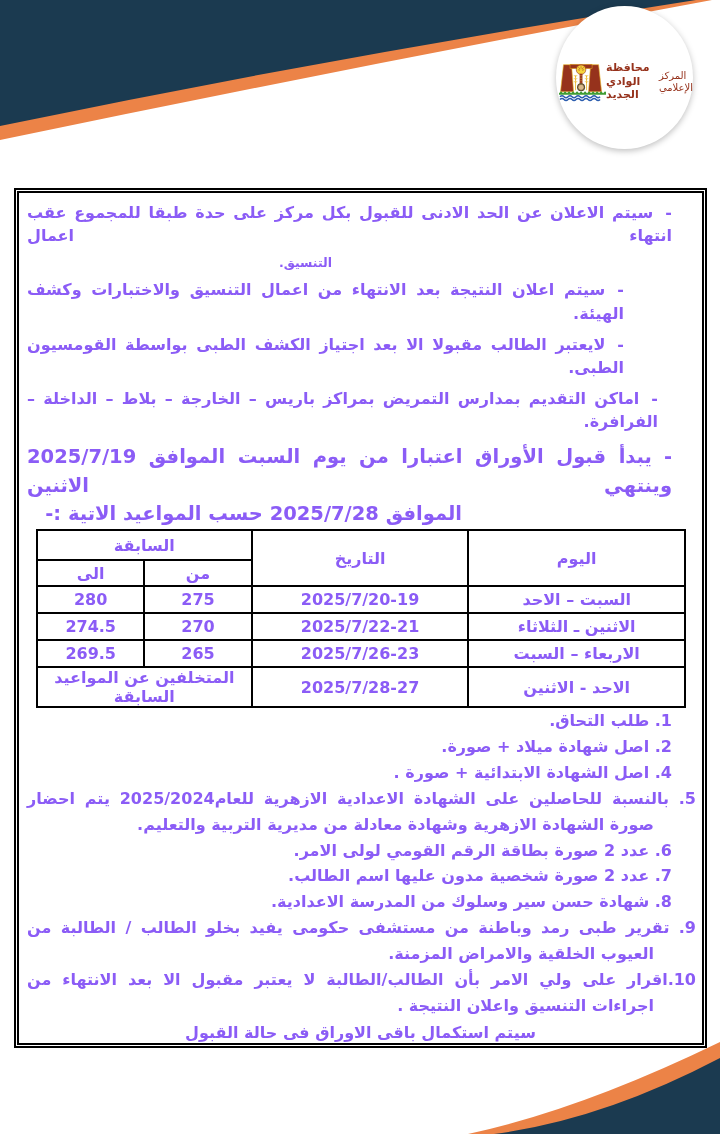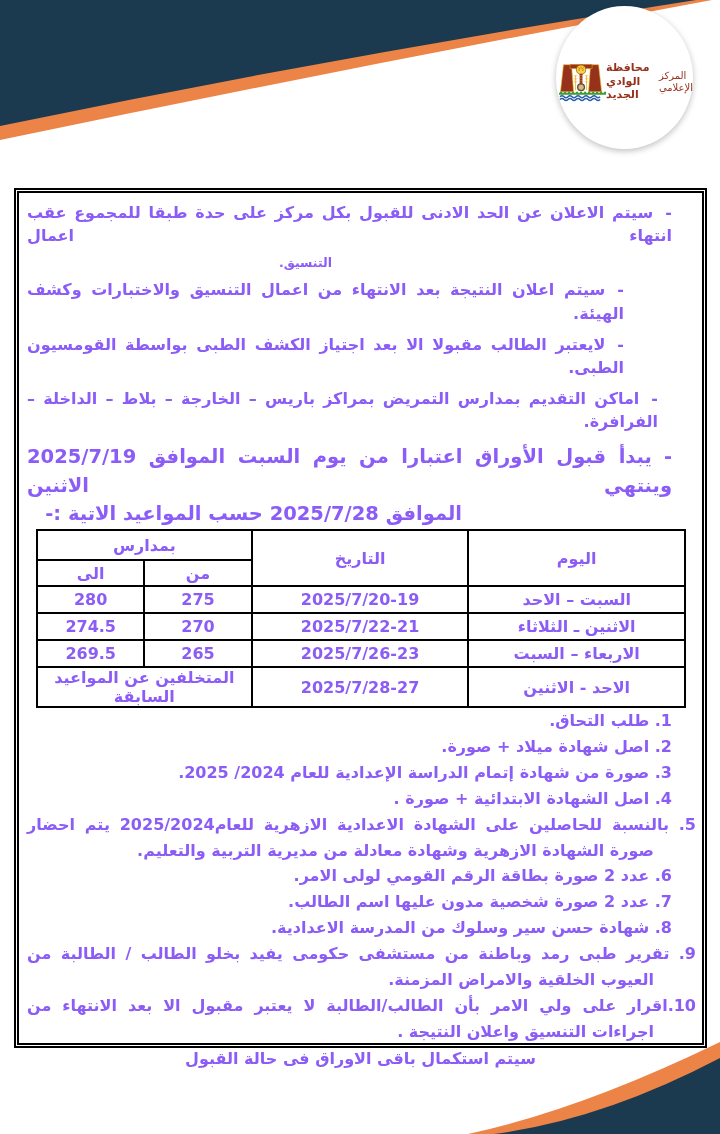--- a/index.html
+++ b/index.html
@@ -140,21 +140,21 @@
       <colgroup>
         <col class="c-day">
           <col class="c-date">
           <col class="c-from">
           <col class="c-to">
       </colgroup>
       <tbody>
           <tr class="h1">
         <th rowspan="2">اليوم</th>
         <th rowspan="2">التاريخ</th>
-        <th colspan="2">بمدارس</th>
+        <th colspan="2">السابقة</th>
       </tr>
       <tr class="h2">
         <th>من</th>
         <th>الى</th>
       </tr>
       <tr class="r">
         <td>السبت – الاحد</td>
         <td>2025/7/20-19</td>
         <td>275</td>
         <td>280</td>
@@ -176,21 +176,20 @@
         <td>2025/7/28-27</td>
         <td colspan="2" class="note-cell">المتخلفين عن المواعيد السابقة</td>
       </tr>
     </tbody>
       </table>
 
 
     <div class="doc-list">
       <div class="item">1. طلب التحاق.</div>
       <div class="item">2. اصل شهادة ميلاد + صورة.</div>
-      <div class="item">3. صورة من شهادة إتمام الدراسة الإعدادية  للعام 2024/  2025.</div>
       <div class="item">4. اصل  الشهادة الابتدائية + صورة .</div>
       <div class="item flush">5. بالنسبة للحاصلين على الشهادة الاعدادية الازهرية للعام2025/2024 يتم احضار صورة الشهادة الازهرية وشهادة معادلة من مديرية التربية والتعليم.</div>
       <div class="item">6. عدد 2 صورة بطاقة الرقم القومي لولى الامر.</div>
       <div class="item">7. عدد 2 صورة شخصية مدون عليها اسم الطالب.</div>
       <div class="item">8. شهادة حسن سير وسلوك من المدرسة الاعدادية.</div>
       <div class="item flush">9.  تقرير طبى رمد وباطنة من مستشفى حكومى يفيد بخلو الطالب / الطالبة من العيوب الخلقية والامراض المزمنة.</div>
       <div class="item flush">10.اقرار على ولي الامر بأن الطالب/الطالبة  لا يعتبر مقبول الا بعد الانتهاء من اجراءات التنسيق واعلان النتيجة .</div>
     </div>
 
     <div class="closing">سيتم استكمال باقى الاوراق فى حالة القبول</div>

